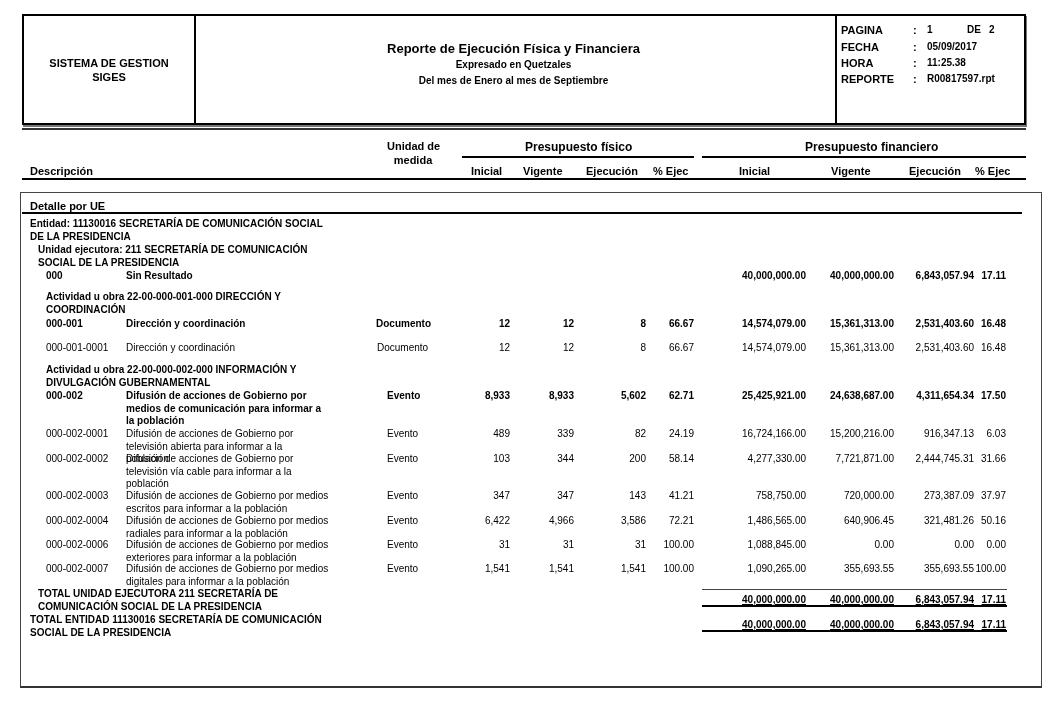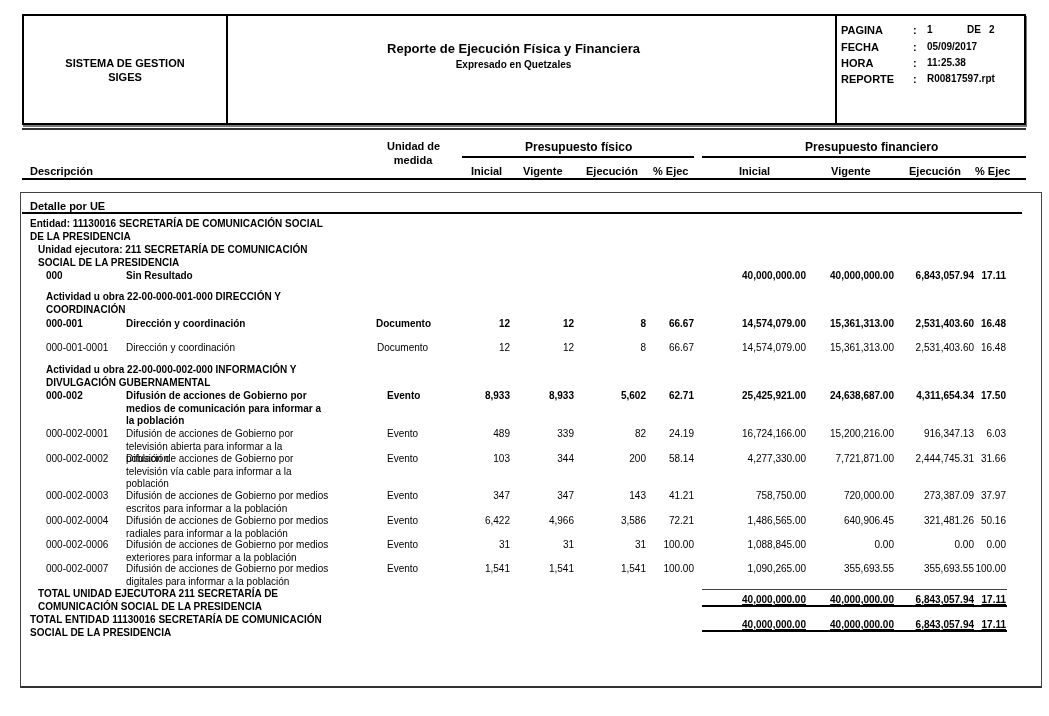--- a/index.html
+++ b/index.html
@@ -5,21 +5,21 @@
   html, body { margin:0; padding:0; background:#fff; }
   body { width:1049px; height:716px; position:relative; overflow:hidden;
          font-family:"Liberation Sans", sans-serif; color:#000; }
   .abs { position:absolute; }
   .serif { font-family:Liberation Sans, sans-serif; }
   .b { font-weight:bold; }
 
   
   #hdr { left:22px; top:14px; width:1004px; height:111px; border:2px solid #000; box-sizing:border-box;
          box-shadow: 1px 2px 0 #777; }
-  #hdr-left { left:0; top:0; width:204px; height:107px; border-right:2px solid #000; box-sizing:border-box;
+  #hdr-left { left:0; top:0; width:172px; height:107px; border-right:2px solid #000; box-sizing:border-box;
               display:flex; flex-direction:column; align-items:center; justify-content:center;
               font-size:11px; font-weight:bold; line-height:14px; text-align:center; }
   #hdr-mid { left:168px; top:0; width:645px; height:107px; border-right:2px solid #000; box-sizing:border-box;
              text-align:center; }
   #hdr-mid .t1 { position:absolute; left:0; right:0; top:25px; font-size:13px; font-weight:bold; }
   #hdr-mid .t2 { position:absolute; left:0; right:0; top:43px; font-size:10px; font-weight:bold; }
   #hdr-mid .t3 { position:absolute; left:0; right:0; top:59px; font-size:10px; font-weight:bold; }
   #hdr-mid .t4 { position:absolute; left:0; right:0; top:75px; font-size:10px; font-weight:bold; }
   .meta-lbl { font-size:11px; font-weight:bold; }
   .meta-val { font-size:10px; font-weight:bold; }
@@ -42,20 +42,21 @@
 <body>
 
 <div id="hdr" class="abs">
   <div id="hdr-left" class="abs">
     <div>SISTEMA DE GESTION</div>
     <div>SIGES</div>
   </div>
   <div id="hdr-mid" class="abs serif">
     <div class="t1">Reporte de Ejecución Física y Financiera</div>
     <div class="t2">Expresado en Quetzales</div>
+    <div class="t3">Del mes de Enero al mes de Septiembre</div>
   </div>
   <div class="abs" style="left:813px;top:0;width:187px;height:107px;">
     <span class="abs meta-lbl" style="left:4px;top:8px;">PAGINA</span>
     <span class="abs meta-lbl" style="left:76px;top:8px;">:</span>
     <span class="abs meta-val" style="left:90px;top:8px;">1</span>
     <span class="abs meta-val" style="left:130px;top:8px;">DE</span>
     <span class="abs meta-val" style="left:152px;top:8px;">2</span>
 
     <span class="abs meta-lbl" style="left:4px;top:25px;">FECHA</span>
     <span class="abs meta-lbl" style="left:76px;top:25px;">:</span>

